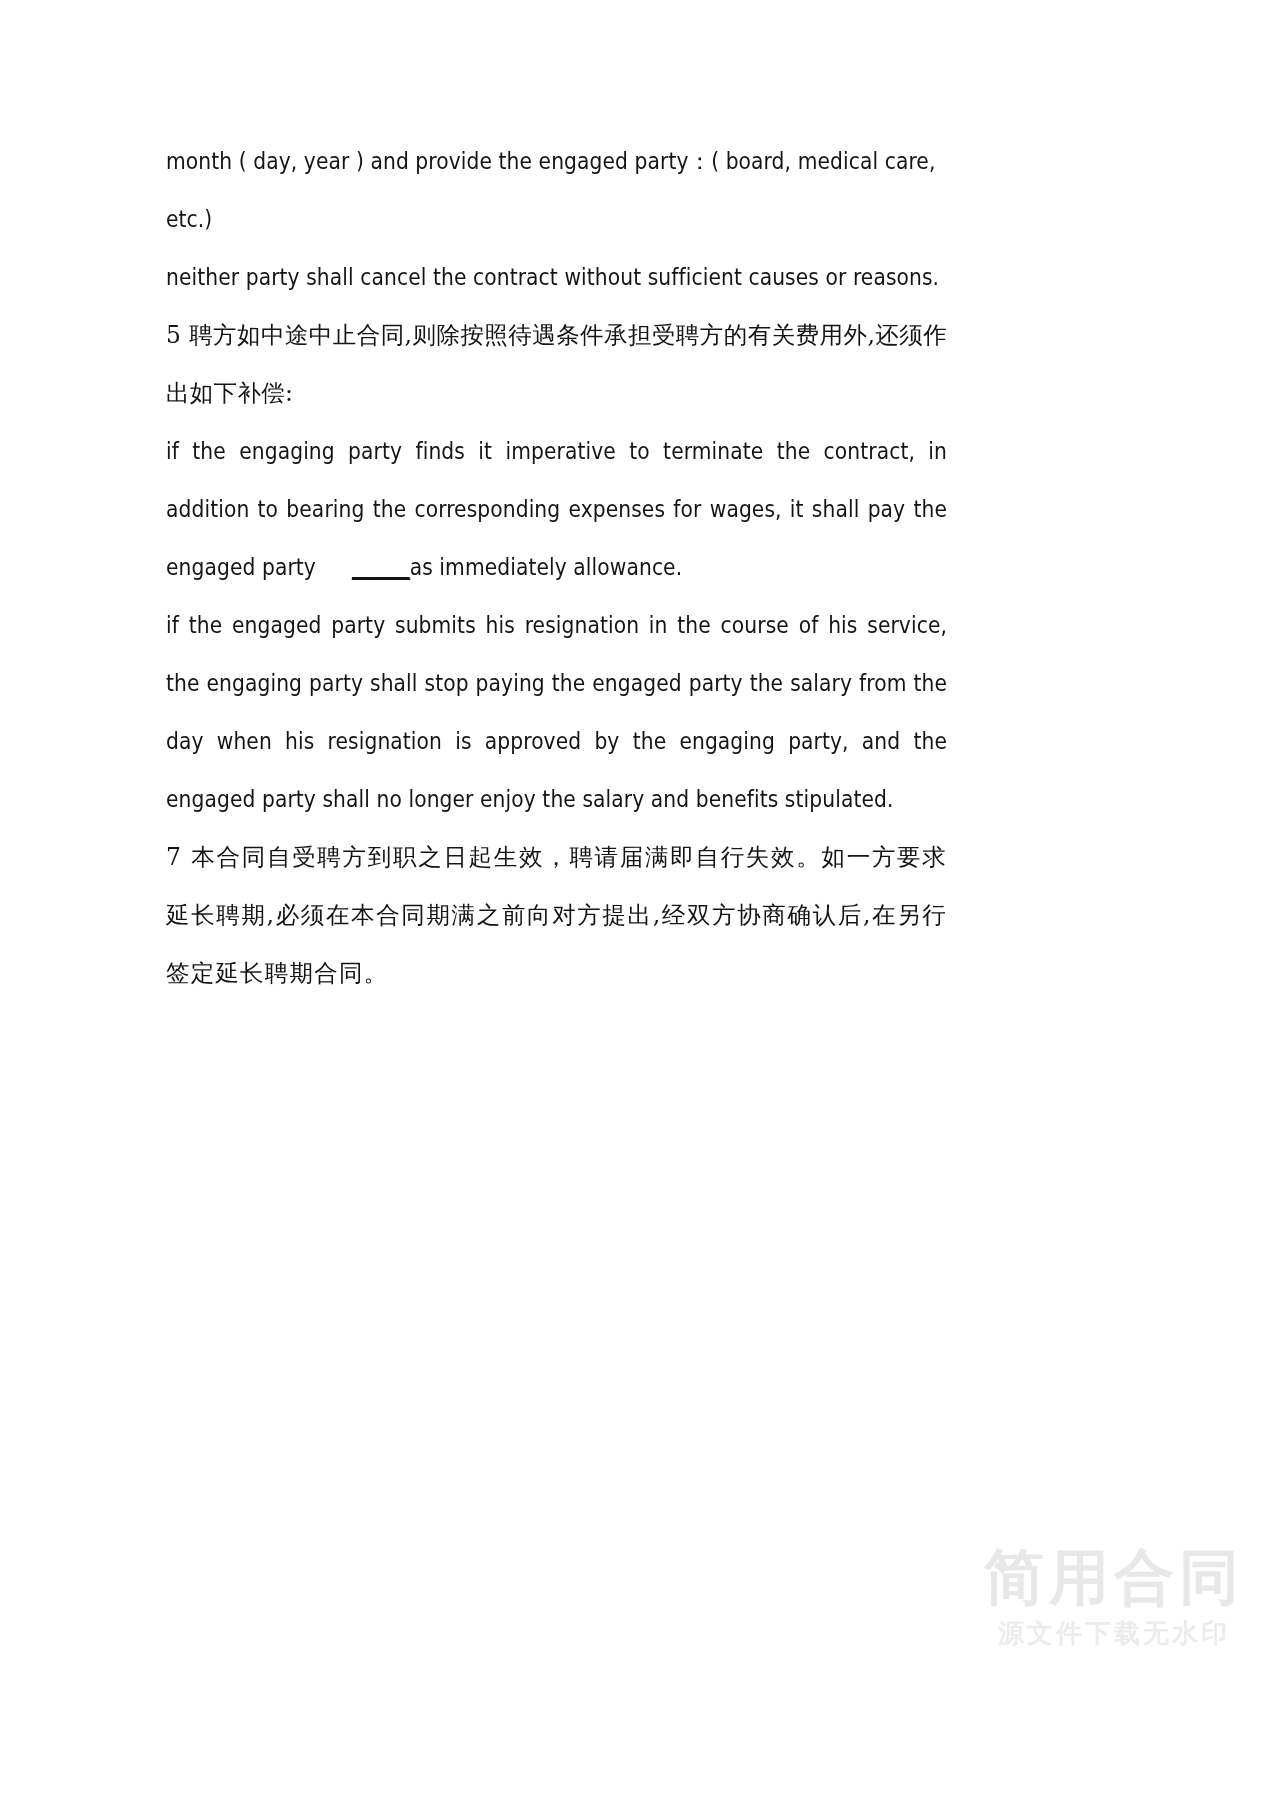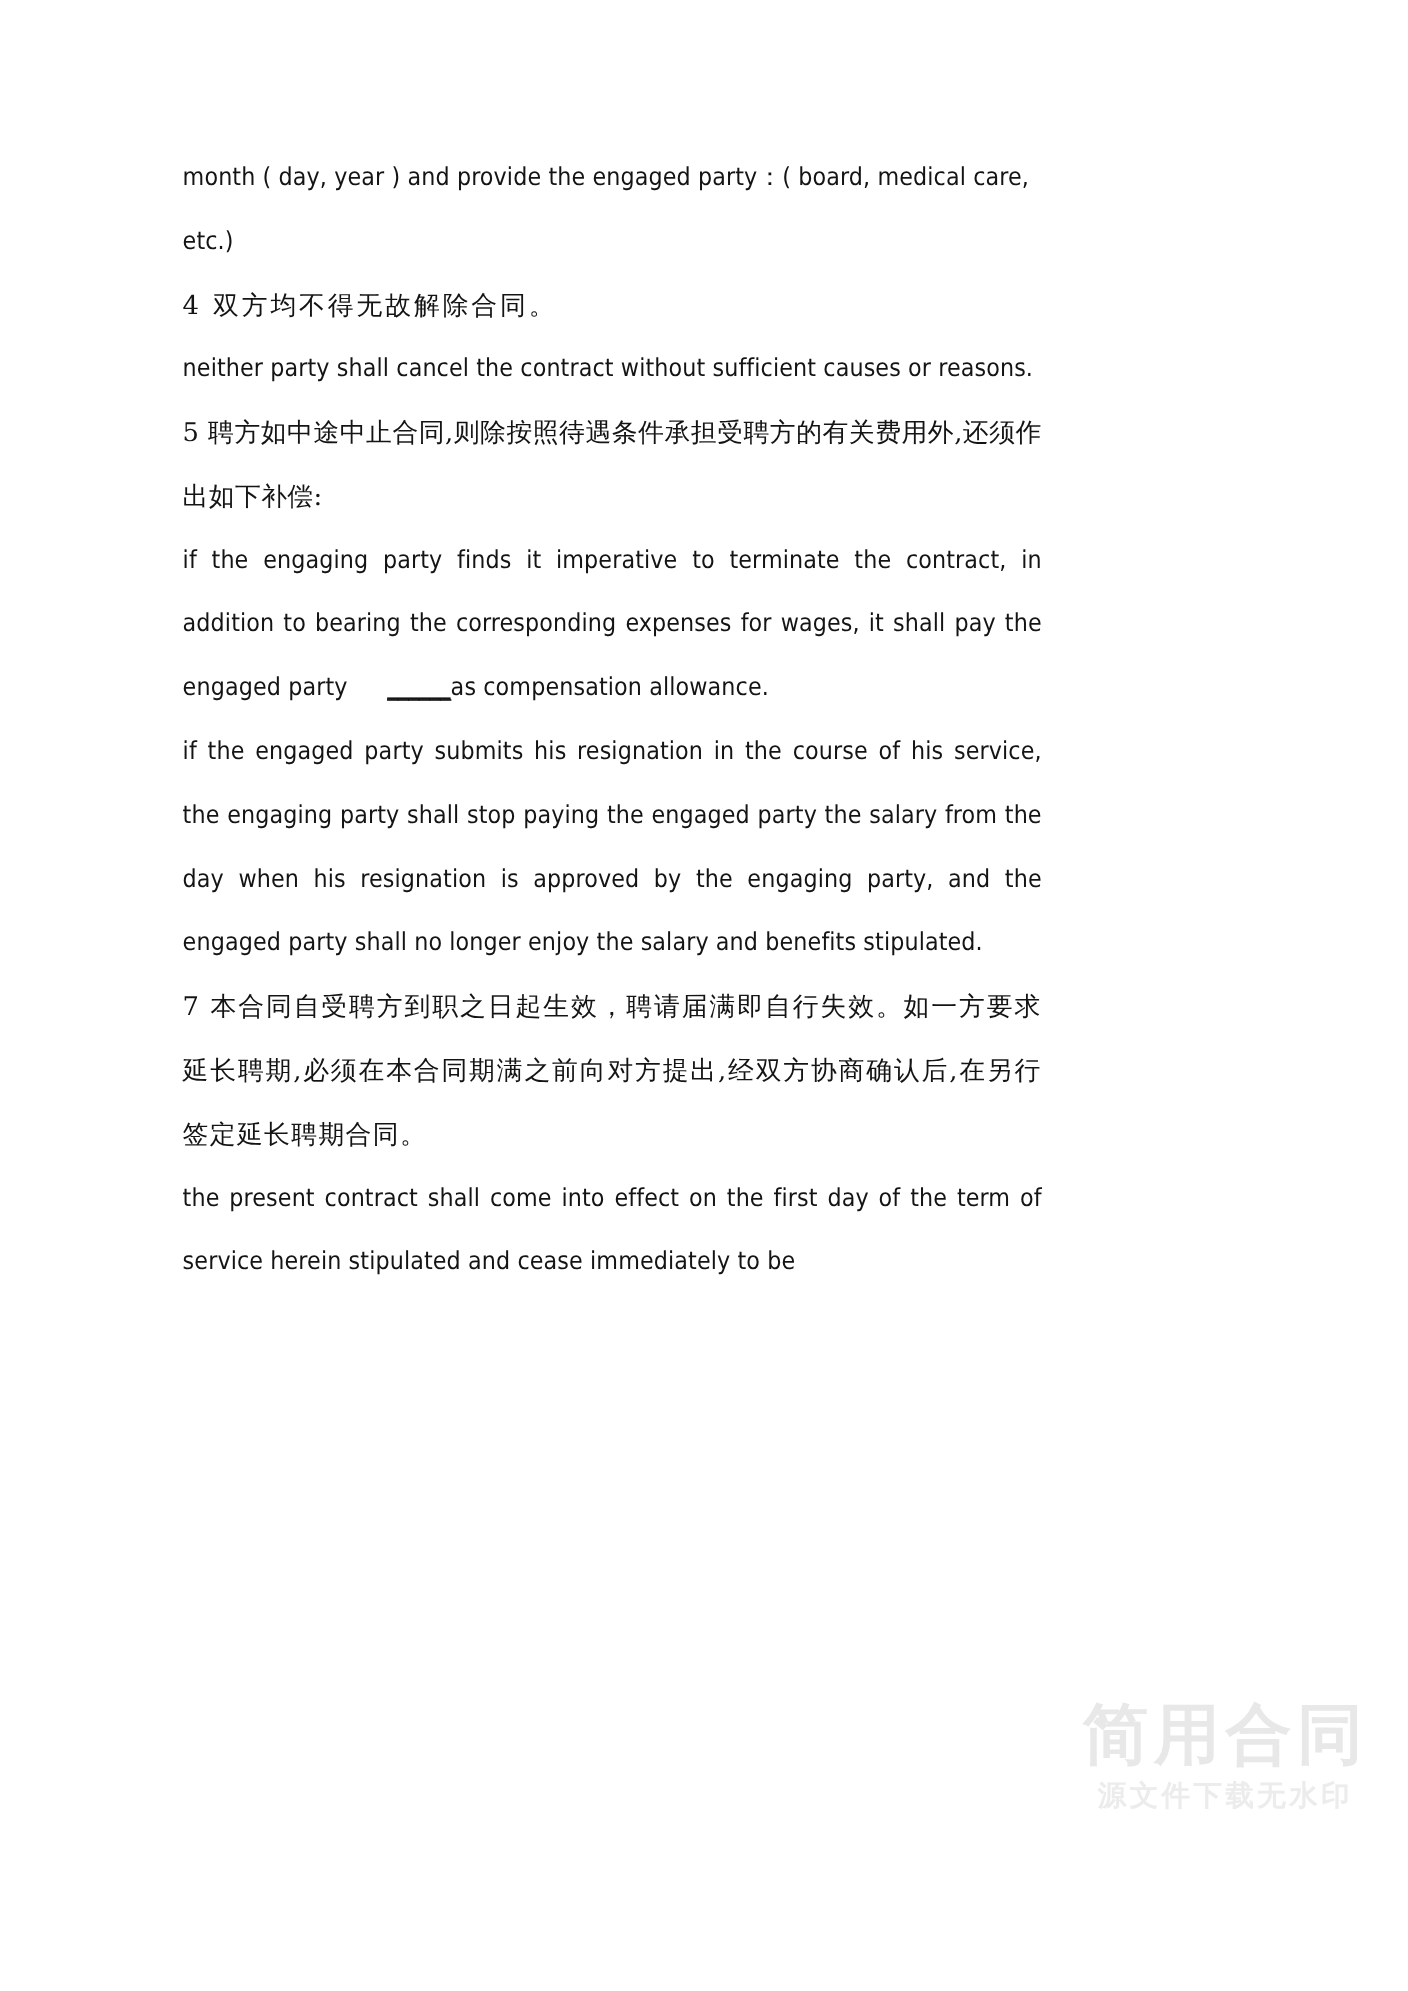--- a/index.html
+++ b/index.html
@@ -110,34 +110,32 @@
 </style>
 </head>
 <body>
 
 <div id="page">
 
   <div id="doc-body">
 
     <p class="para en ragged">month ( day, year ) and provide the engaged party：( board, medical care, etc.)</p>
 
-    <p class="para zh wide">4 双方均不得无故解除合同。</p>
 
     <p class="para en ragged">neither party shall cancel the contract without sufficient causes or reasons.</p>
 
     <p class="para zh tight">5 聘方如中途中止合同,则除按照待遇条件承担受聘方的有关费用外,还须作出如下补偿:</p>
 
-    <p class="para en"><span>if the engaging party finds it imperative to terminate the contract, in addition to bearing the corresponding expenses for wages, it shall pay the engaged party</span><span class="blank-fill">______</span><span>as compensation allowance.</span></p>
+    <p class="para en"><span>if the engaging party finds it imperative to terminate the contract, in addition to bearing the corresponding expenses for wages, it shall pay the engaged party</span><span class="blank-fill">______</span><span>as immediately allowance.</span></p>
 
 
     <p class="para en">if the engaged party submits his resignation in the course of his service, the engaging party shall stop paying the engaged party the salary from the day when his resignation is approved by the engaging party, and the engaged party shall no longer enjoy the salary and benefits stipulated.</p>
 
     <p class="para zh">7 本合同自受聘方到职之日起生效，聘请届满即自行失效。如一方要求延长聘期,必须在本合同期满之前向对方提出,经双方协商确认后,在另行签定延长聘期合同。</p>
 
-    <p class="para en">the present contract shall come into effect on the first day of the term of service herein stipulated and cease immediately to be</p>
 
   </div>
 
   <div id="watermark">
     <span class="wm-main">简用合同</span>
     <span class="wm-sub">源文件下载无水印</span>
   </div>
 
 </div>
 

